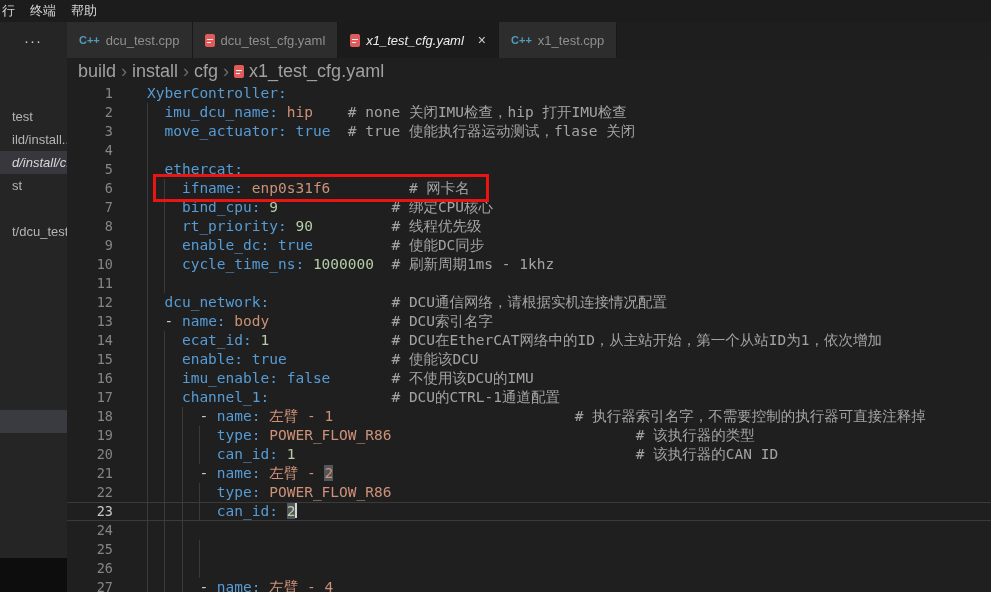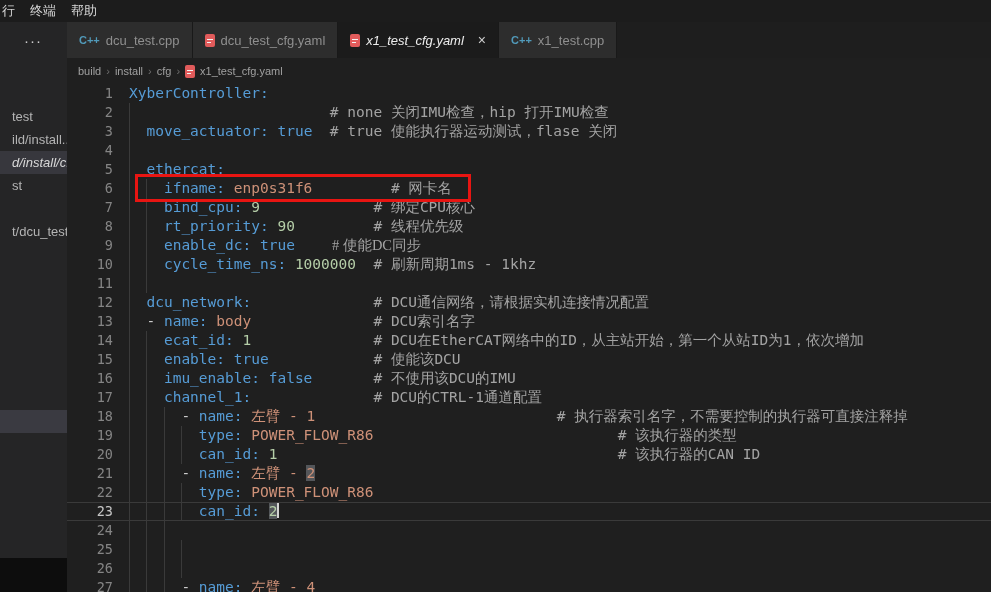--- a/index.html
+++ b/index.html
@@ -35,32 +35,32 @@
          border-right:1px solid #191919; color:#8f8f8f; font-size:13px; cursor:pointer; white-space:nowrap; }
   .tab.active { background:#1b1b1b; color:#eeeeee; font-style:italic; }
   .tab .close { font-style:normal; color:#cfcfcf; font-size:14px; margin-left:8px; cursor:pointer; }
   .ic-cpp { color:#519aba; font-weight:bold; font-size:11px; font-style:normal; }
   .ic-yaml { width:10px; height:13px; background:#e15b5b; border-radius:2px; flex:none;
              background-image:linear-gradient(#f3f3f3,#f3f3f3),linear-gradient(#f3f3f3,#f3f3f3);
              background-size:6px 1px,4px 1px; background-position:2px 5px,2px 8px; background-repeat:no-repeat; }
 
   
   .breadcrumb { height:26px; display:flex; align-items:center; padding-left:11px;
-                font-size:11px; color:#a0a0a0; flex:none; }
+                font-size:18px; color:#a0a0a0; flex:none; }
   .breadcrumb .seg { cursor:pointer; }
   .breadcrumb .sep { color:#6d6d6d; padding:0 5px; }
   .breadcrumb .ic-yaml { margin-right:5px; }
 
   
   .codearea { flex:1; overflow:hidden; font-family:"DejaVu Sans Mono", monospace; font-size:14.5px; }
   .line { display:flex; height:19px; line-height:19px; position:relative; }
   .line.current { border-top:1px solid #3a3a3a; border-bottom:1px solid #3a3a3a; line-height:17px; }
   .ln { width:46px; text-align:right; color:#858585; font-size:13.5px; flex:none; }
   .line.current .ln { color:#c6c6c6; }
-  .lc { position:relative; flex:1; margin-left:16px; white-space:pre; }
+  .lc { position:relative; flex:1; margin-left:34px; white-space:pre; }
   .guide { position:absolute; top:0; bottom:0; width:1px; background:#3a3a3a; }
   .txt { position:relative; z-index:1; }
   .k,.c,.b { color:#569cd6; } .d { color:#cccccc; } .t { color:#d4d4d4; }
   .s { color:#ce9178; } .n { color:#b5cea8; }
   .hl { background:#53565a; }
   .cm { position:absolute; top:0; color:#a3a3a3; z-index:1; }
   .cursor { display:inline-block; width:2px; height:15px; background:#d4d4d4; vertical-align:-2px; }
   .redbox { position:absolute; left:6px; top:-5px; width:336px; height:28px;
             border:3px solid #e81512; z-index:4; pointer-events:none; }
 </style>
@@ -120,21 +120,21 @@
         <span class="ic-yaml"></span>
         <span class="seg">x1_test_cfg.yaml</span>
       </div>
     <div class="codearea" id="codearea">
         <div class="line">
           <span class="ln">1</span>
           <span class="lc"><span class="txt"><span class="k">XyberController</span><span class="c">:</span></span></span>
         </div>
         <div class="line">
           <span class="ln">2</span>
-          <span class="lc"><span class="guide" style="left: 0ch;"></span><span class="cm" style="left: 23ch;"># none 关闭IMU检查，hip 打开IMU检查</span></span>
+          <span class="lc"><span class="guide" style="left: 0ch;"></span><span class="txt">  <span class="k">imu_dcu_name</span><span class="c">:</span><span class="t"> </span><span class="s">hip</span></span><span class="cm" style="left: 23ch;"># none 关闭IMU检查，hip 打开IMU检查</span></span>
         </div>
         <div class="line">
           <span class="ln">3</span>
           <span class="lc"><span class="guide" style="left: 0ch;"></span><span class="txt">  <span class="k">move_actuator</span><span class="c">:</span><span class="t"> </span><span class="b">true</span></span><span class="cm" style="left: 23ch;"># true 使能执行器运动测试，flase 关闭</span></span>
         </div>
         <div class="line">
           <span class="ln">4</span>
           <span class="lc"><span class="guide" style="left: 0ch;"></span><span class="txt">  </span></span>
         </div>
         <div class="line">
@@ -148,21 +148,21 @@
         <div class="line">
           <span class="ln">7</span>
           <span class="lc"><span class="guide" style="left: 0ch;"></span><span class="guide" style="left: 2ch;"></span><span class="txt">    <span class="k">bind_cpu</span><span class="c">:</span><span class="t"> </span><span class="n">9</span></span><span class="cm" style="left: 28ch; text-align: center;"># 绑定CPU核心</span></span>
         </div>
         <div class="line">
           <span class="ln">8</span>
           <span class="lc"><span class="guide" style="left: 0ch;"></span><span class="guide" style="left: 2ch;"></span><span class="txt">    <span class="k">rt_priority</span><span class="c">:</span><span class="t"> </span><span class="n">90</span></span><span class="cm" style="left: 28ch;"># 线程优先级</span></span>
         </div>
         <div class="line">
           <span class="ln">9</span>
-          <span class="lc"><span class="guide" style="left: 0ch;"></span><span class="guide" style="left: 2ch;"></span><span class="txt">    <span class="k">enable_dc</span><span class="c">:</span><span class="t"> </span><span class="b">true</span></span><span class="cm" style="left: 28ch; font-family: Liberation Serif, serif;"># 使能DC同步</span></span>
+          <span class="lc"><span class="guide" style="left: 0ch;"></span><span class="guide" style="left: 2ch;"></span><span class="txt">    <span class="k">enable_dc</span><span class="c">:</span><span class="t"> </span><span class="b">true</span></span><span class="cm" style="left: 28ch;"># 使能DC同步</span></span>
         </div>
         <div class="line">
           <span class="ln">10</span>
           <span class="lc"><span class="guide" style="left: 0ch;"></span><span class="guide" style="left: 2ch;"></span><span class="txt">    <span class="k">cycle_time_ns</span><span class="c">:</span><span class="t"> </span><span class="n">1000000</span></span><span class="cm" style="left: 28ch;"># 刷新周期1ms - 1khz</span></span>
         </div>
         <div class="line">
           <span class="ln">11</span>
           <span class="lc"><span class="guide" style="left: 0ch;"></span><span class="guide" style="left: 2ch;"></span><span class="txt">    </span></span>
         </div>
         <div class="line">

